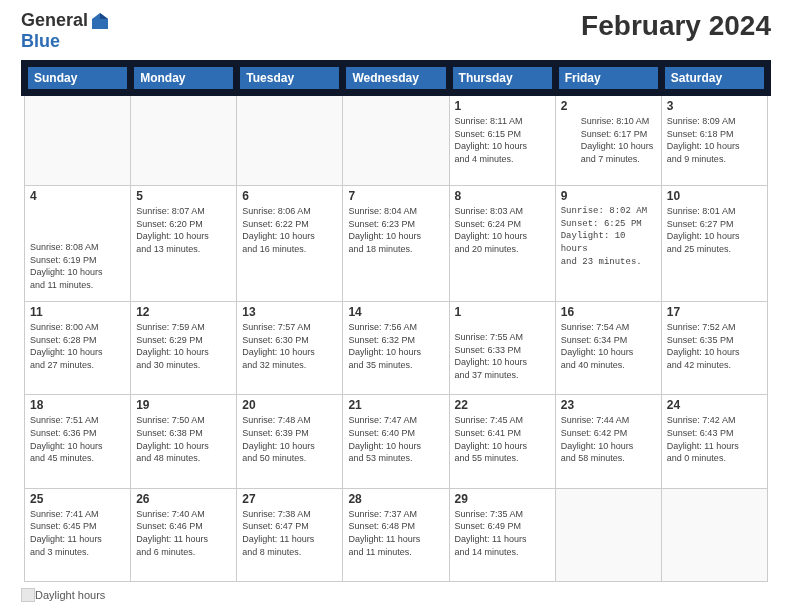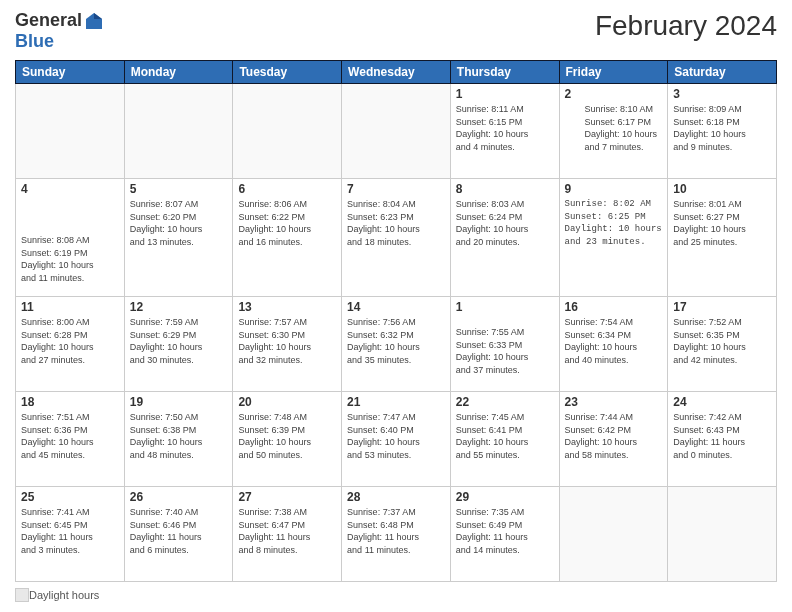--- a/index.html
+++ b/index.html
@@ -6,21 +6,21 @@
     body {
       font-family: Arial, sans-serif;
       background: #fff;
       width: 792px;
       height: 612px;
       overflow: hidden;
     }
     .page {
       width: 792px;
       height: 612px;
-      padding: 10px 15px;
+      padding: 10px 21px;
       display: flex;
       flex-direction: column;
     }
     .header {
       display: flex;
       justify-content: space-between;
       align-items: flex-start;
       margin-bottom: 8px;
     }
     .logo {
@@ -46,39 +46,39 @@
       width: 20px;
       height: 20px;
       margin-left: 2px;
     }
     .title-block {
       text-align: right;
     }
     .month-year {
       font-size: 28px;
       color: #333;
-      font-weight: normal;
+      font-weight: bold;
     }
     .location {
       font-size: 14px;
       color: #555;
     }
     .calendar {
       width: 100%;
       border-collapse: collapse;
       flex: 1;
       table-layout: fixed;
     }
     .calendar th {
       background: #2e6db4;
       color: #fff;
       text-align: left;
       padding: 4px 6px;
       font-size: 12px;
-      border: 1px solid #0f172a;
+      border: 7px solid #0f172a;
     }
     .calendar td {
       border: 1px solid #ccc;
       vertical-align: top;
       padding: 3px 5px;
       font-size: 9.5px;
       color: #333;
       height: 88px;
       width: calc(100% / 7);
     }

